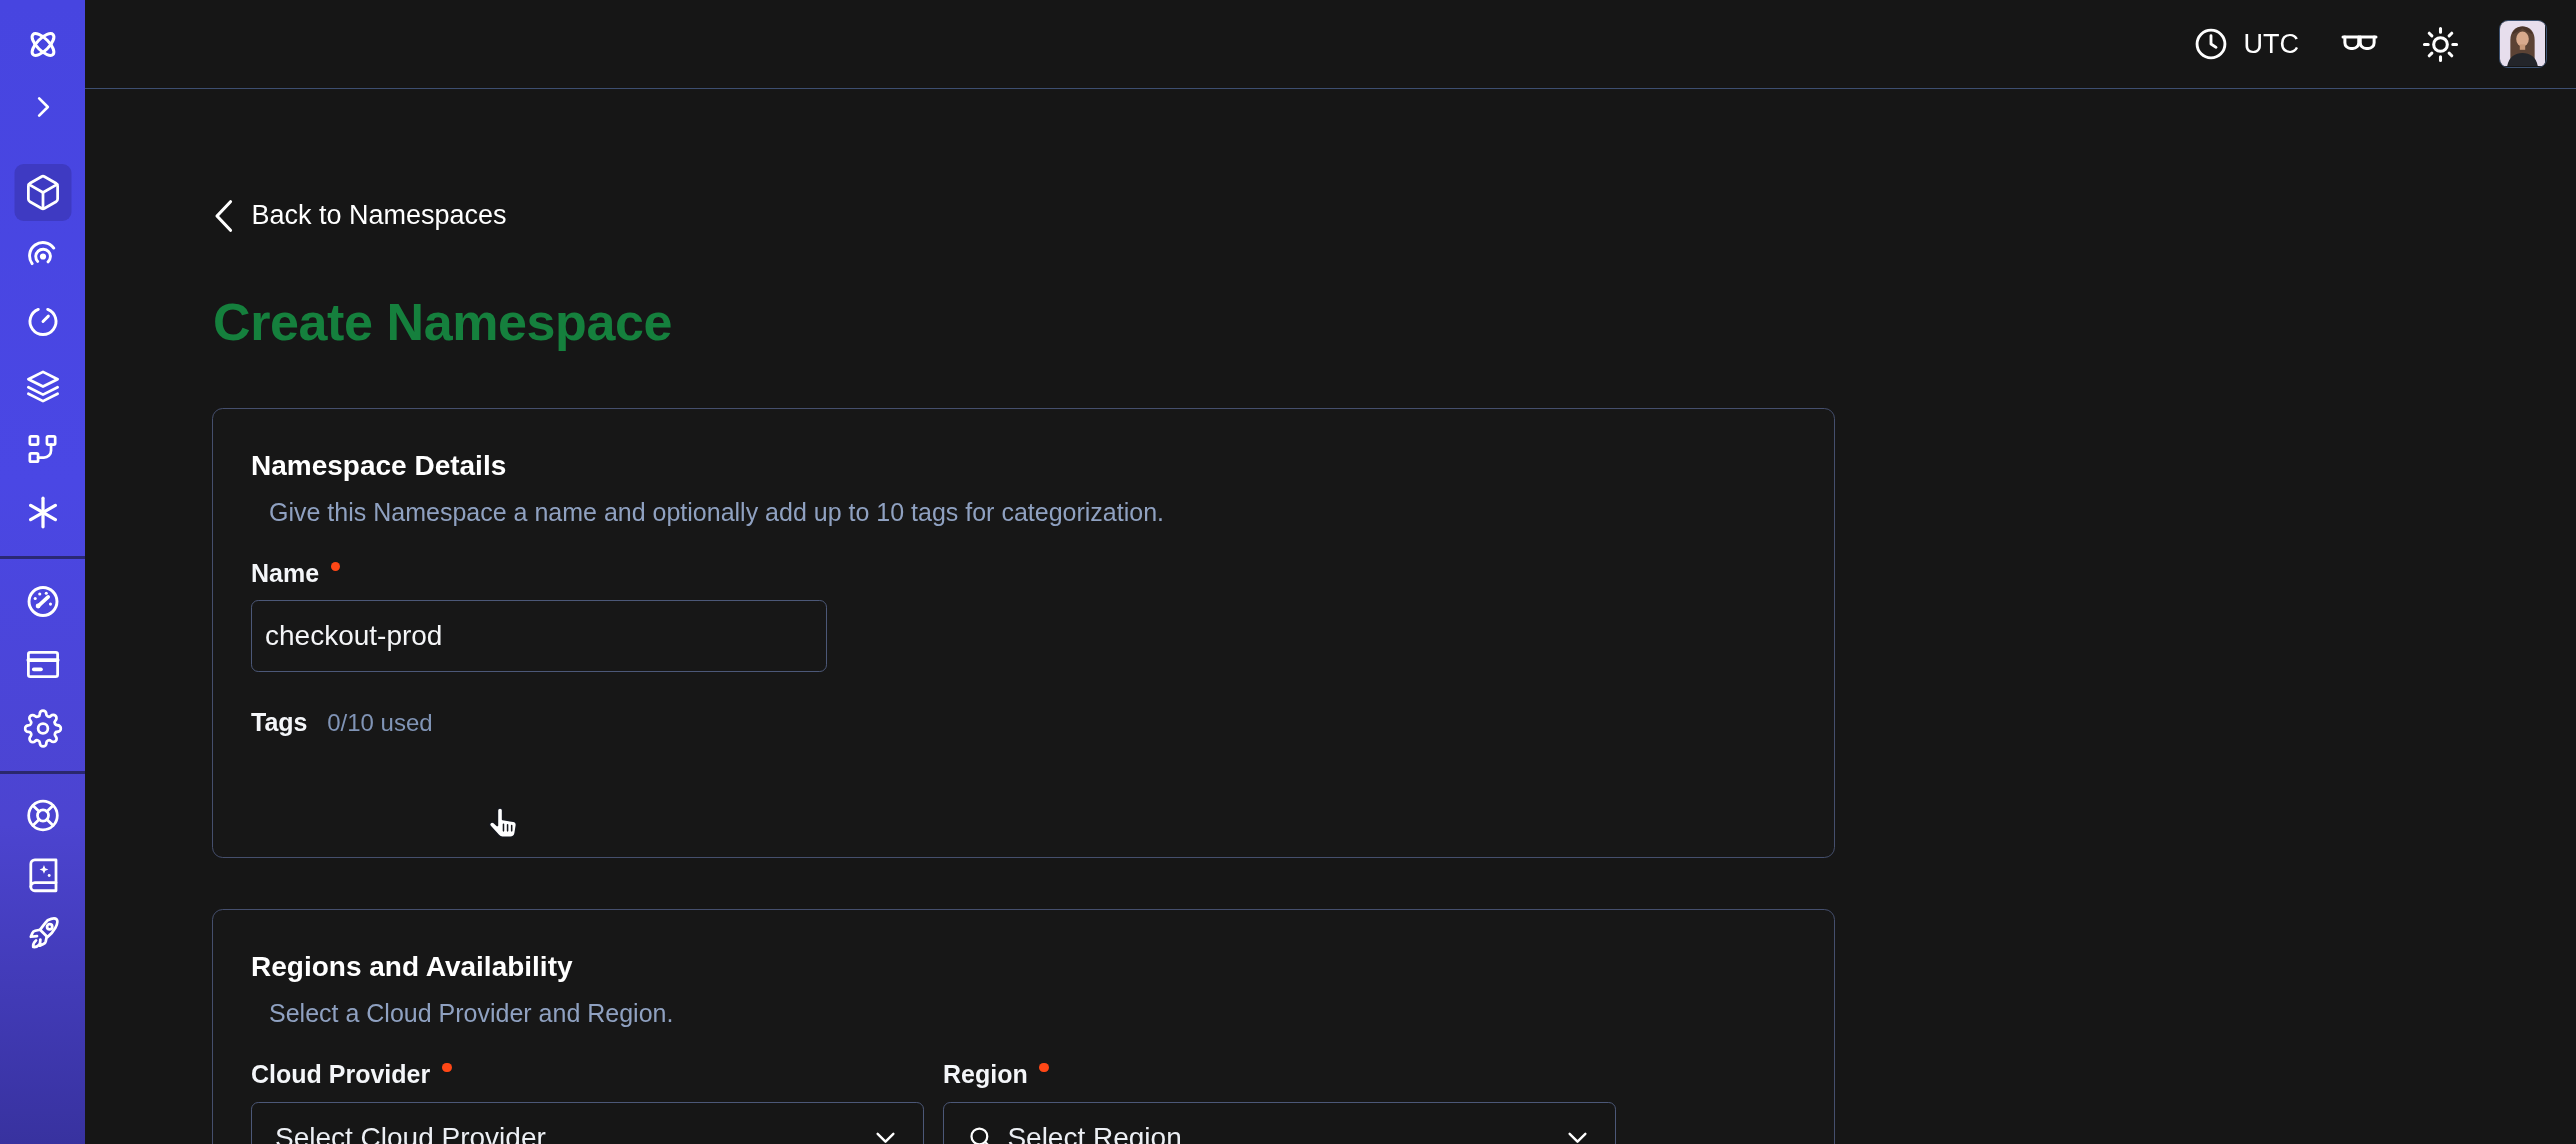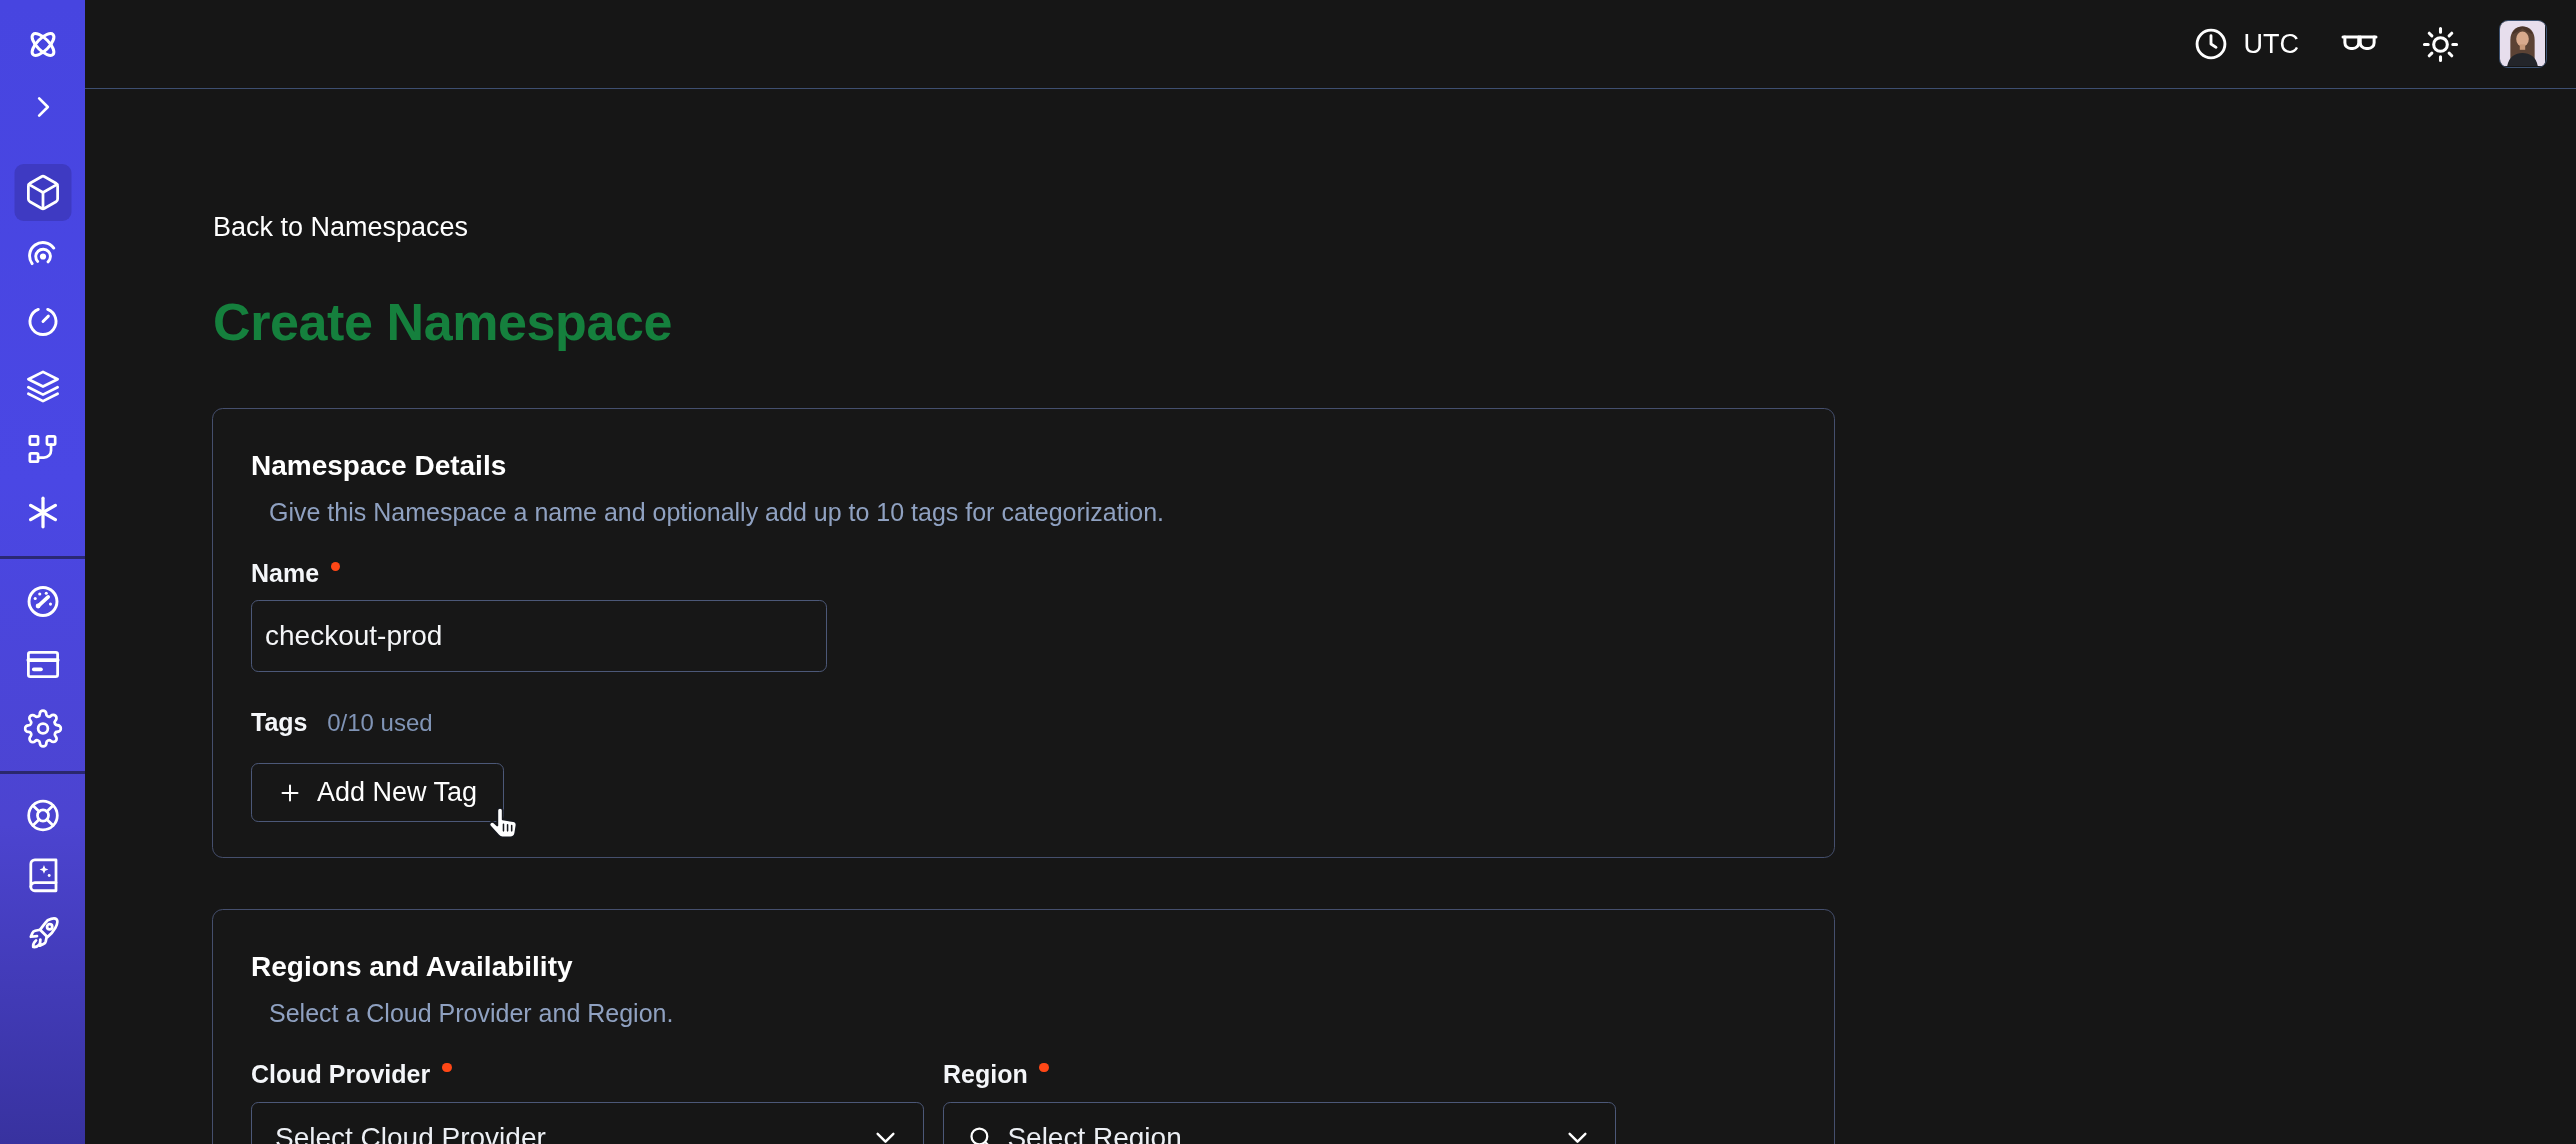--- a/index.html
+++ b/index.html
@@ -36,21 +36,21 @@
   .topbar .icon-btn { display:flex; align-items:center; justify-content:center; cursor:pointer; }
   .avatar {
     width:48px; height:48px; border-radius:9px; overflow:hidden;
     border:1.8px solid #3c5170; cursor:pointer;
   }
 
   
   .back-link {
     position:absolute; left:213px; top:195px; height:41px;
     display:flex; align-items:center; gap:17px;
-    font-size:27px; color:#ffffff; cursor:pointer;flex-direction:column;
+    font-size:27px; color:#ffffff; cursor:pointer;
   }
   .page-title {
     position:absolute; left:213px; top:292px;
     font-size:52px; font-weight:700; color:#15803d; letter-spacing:-0.4px;
   }
   .card {
     position:absolute; left:212px; width:1623px;
     border:1.8px solid #454f6d; border-radius:10.7px; background:#171717;
   }
   .card-details { top:408px; height:450px; }
@@ -259,26 +259,20 @@
       <span>Name</span>
       <span class="req-dot"></span>
     </div>
     <input class="text-input" type="text" value="checkout-prod" style="">
 
     <div class="tags-row">
       <span class="field-label">Tags</span>
       <span class="tags-counter">0/10 used</span>
     </div>
 
-    <button class="ghost-btn">
-      <svg width="24" height="24" viewBox="0 0 24 24" class="stroke" style="stroke-width:2">
-        <path d="M12 4.5v15M4.5 12h15"></path>
-      </svg>
-      <span>Add New Tag</span>
-    </button>
   </section>
 
   <section class="card card-regions">
     <h2 class="card-title" style="top:41px">Regions and Availability</h2>
     <p class="card-sub" style="top:89px">Select a Cloud Provider and Region.</p>
 
     <div class="field-grid">
       <div>
         <div class="field-label">
           <span>Cloud Provider</span>

